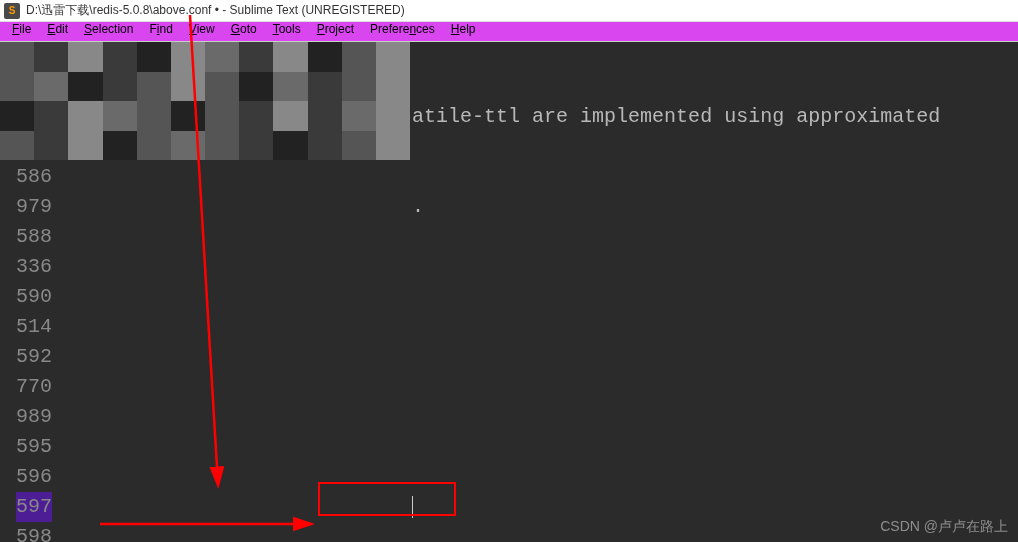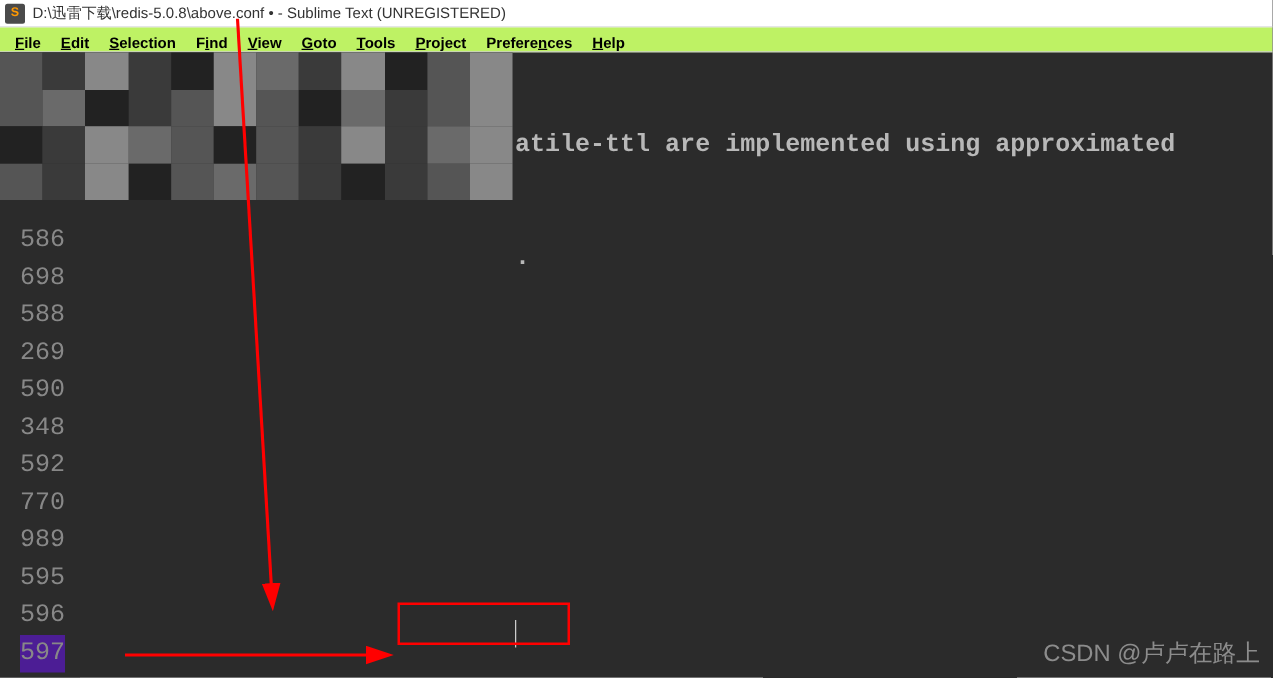--- a/index.html
+++ b/index.html
@@ -27,58 +27,56 @@
       margin-right: 6px;
       display: inline-flex;
       align-items: center;
       justify-content: center;
       color: #ff9800;
       font-size: 10px;
       font-weight: bold;
       border-radius: 2px;
     }
     .menubar {
-      background: #bef264;
+      background: #d946ef;
       height: 20px;
       display: flex;
-      align-items: flex-end;
+      align-items: flex-start;
       padding-left: 4px;
       font-size: 12px;
       border-bottom: 1px solid #ccc;
-      font-weight: bold;
     }
     .menu-item {
       padding: 0 8px;
       color: #000;
       cursor: pointer;
     }
     .menu-item .underline { text-decoration: underline; }
     .editor {
       background: #2b2b2b;
       height: calc(100% - 42px);
       display: flex;
       font-family: "Consolas", "Courier New", monospace;
       font-size: 20px;
       position: relative;
     }
     .gutter {
       background: #2b2b2b;
       color: #888;
       text-align: center;
-      padding: 16px 12px 0 16px;
+      padding: 0 12px 0 16px;
       user-select: none;
       line-height: 30px;
     }
     .code {
       flex: 1;
       color: #e0e0e0;
       line-height: 30px;
       white-space: pre;
       position: relative;
-      font-weight: bold;
     }
     .line { height: 30px; }
     .line.highlight { background: #3a3a2a; }
     .gutter .line.highlight { background: #4c1d95; }
     .comment { color: #b8b8b8; }
     .pixelated {
       position: absolute;
       top: 0; left: 0;
       width: 410px; height: 118px;
       background: #333;
@@ -99,21 +97,21 @@
     .arrow-svg {
       position: absolute;
       pointer-events: none;
       overflow: visible;
     }
     .watermark {
       position: absolute;
       bottom: 6px;
       right: 10px;
       color: rgba(220,220,220,0.55);
-      font-size: 19px;
+      font-size: 14px;
       font-family: sans-serif;
       pointer-events: none;
     }
     .cursor-line {
       position: absolute;
       width: 1px;
       height: 22px;
       background: #ccc;
     }
   </style>
@@ -138,25 +136,25 @@
   <span class="menu-item"><span class="underline">H</span>elp</span>
 </div>
 
 <div class="editor">
   <div class="gutter">
     <div class="line">&nbsp;</div>
     <div class="line">&nbsp;</div>
     <div class="line">&nbsp;</div>
     <div class="line">&nbsp;</div>
     <div class="line">586</div>
-    <div class="line">698</div>
+    <div class="line">979</div>
     <div class="line">588</div>
-    <div class="line">269</div>
+    <div class="line">336</div>
     <div class="line">590</div>
-    <div class="line">348</div>
+    <div class="line">514</div>
     <div class="line">592</div>
     <div class="line">770</div>
     <div class="line">989</div>
     <div class="line">595</div>
     <div class="line">596</div>
     <div class="line highlight">597</div>
     <div class="line">598</div>
   </div>
   <div class="code">
     <div class="line comment">                             <span>atile-ttl are implemented using approximated</span></div>

